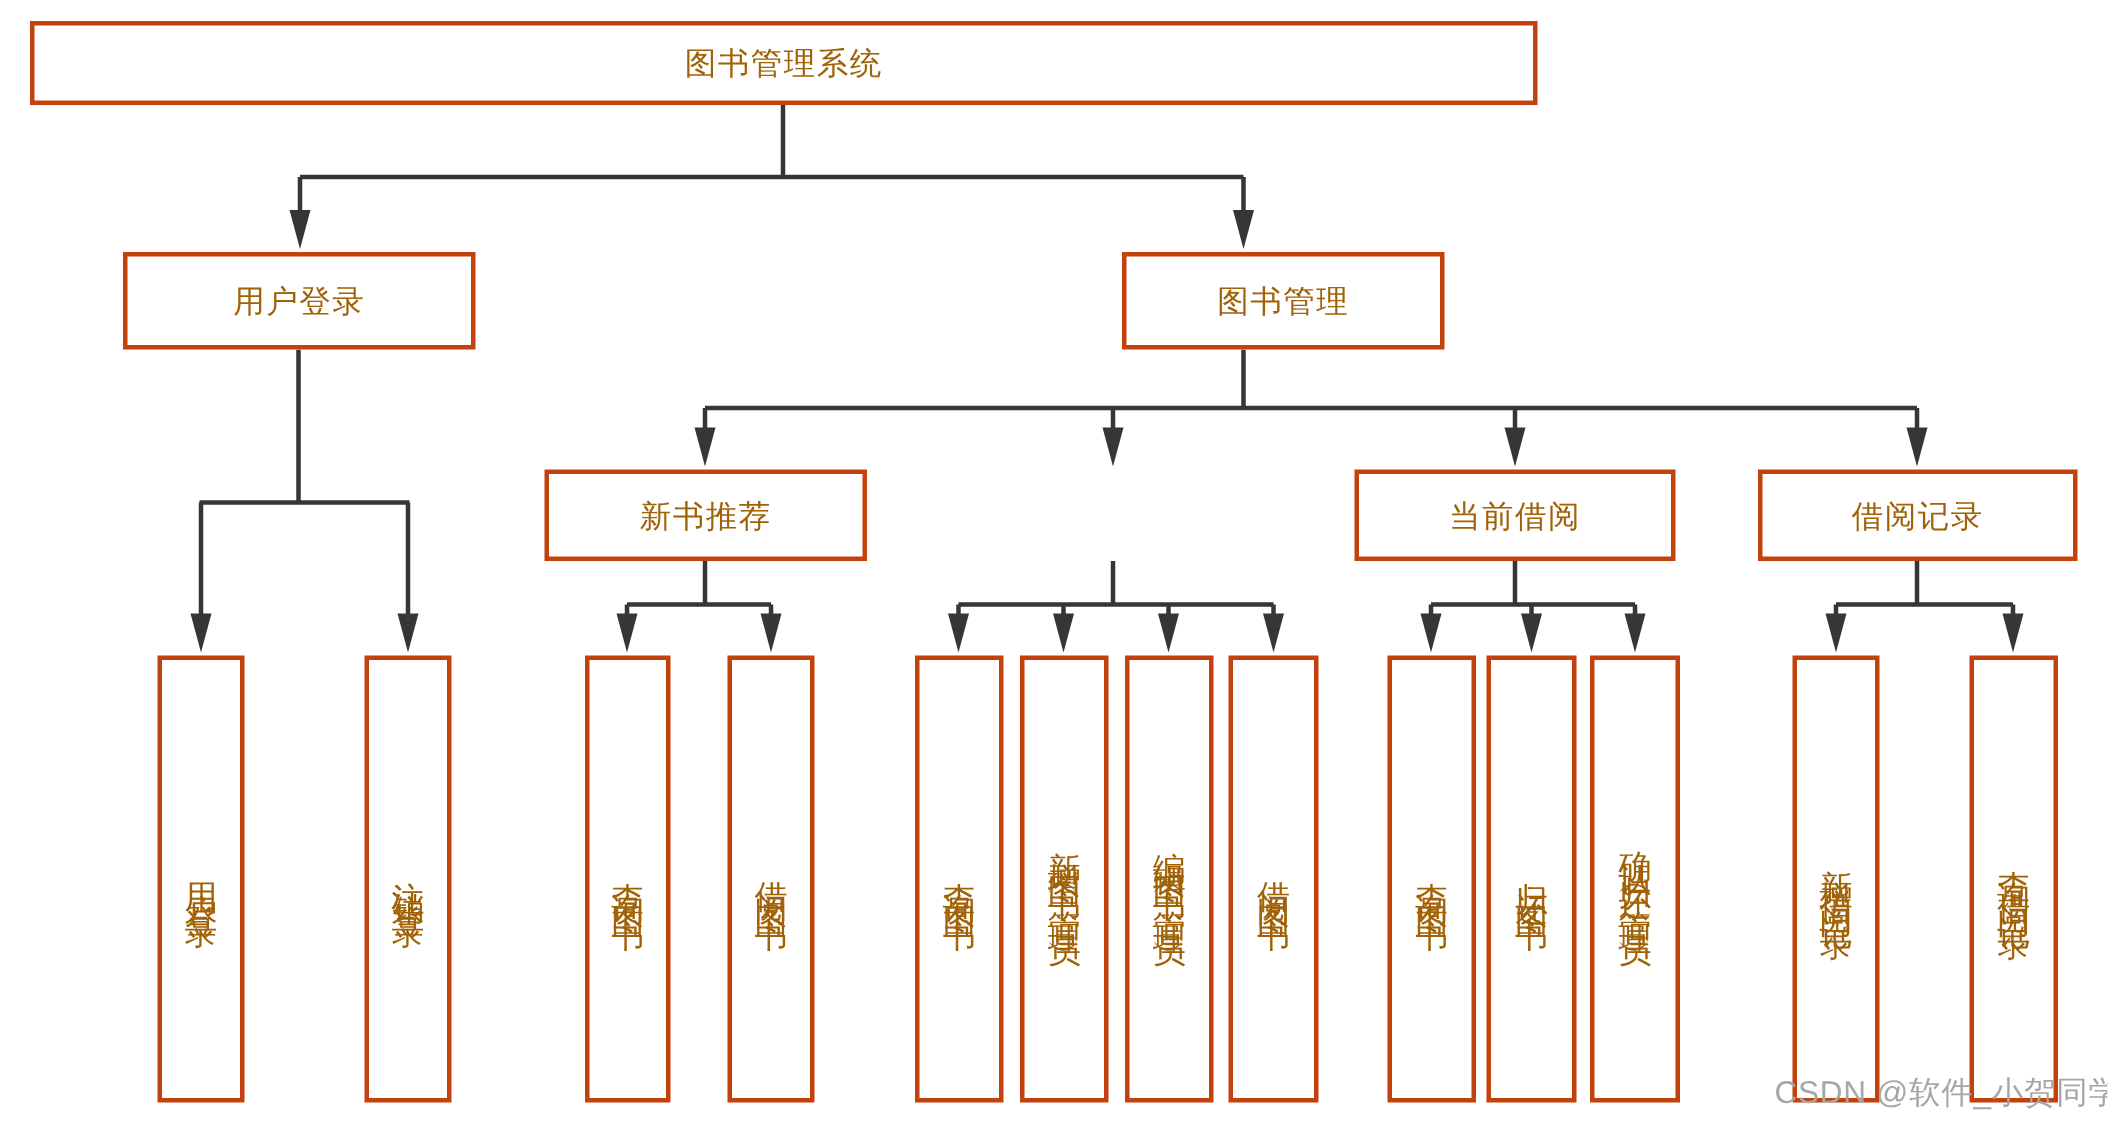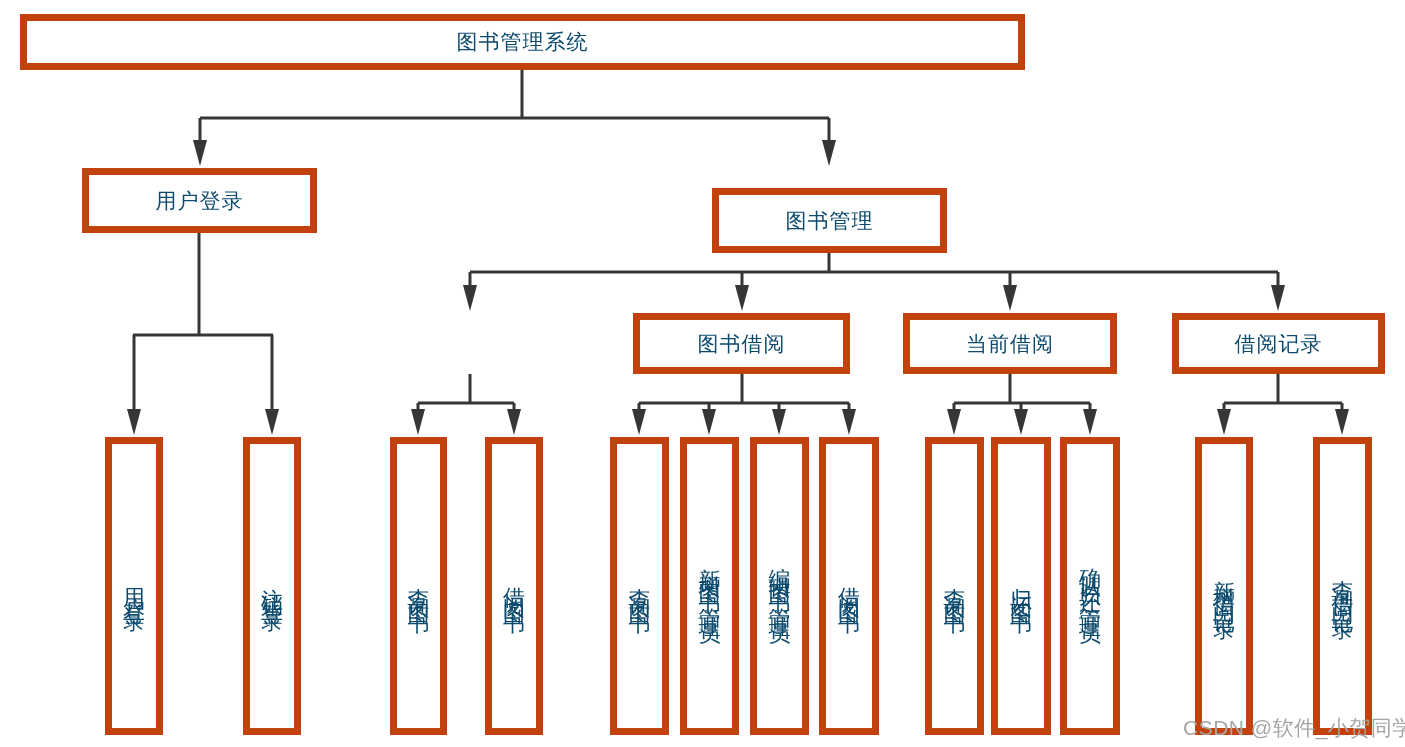--- a/index.html
+++ b/index.html
@@ -3,32 +3,32 @@
 <meta charset="utf-8">
 <style>
   html,body{margin:0;padding:0;background:#ffffff;}
   #stage{
     position:relative;width:1405px;height:747px;background:#ffffff;overflow:hidden;
     font-family:"Liberation Sans","DejaVu Sans",sans-serif;color:#333333;
   }
   #wires{position:absolute;left:0;top:0;z-index:1;}
   .node{
     position:absolute;box-sizing:border-box;background:#ffffff;
-    border:7px solid #c2410c;display:flex;align-items:center;justify-content:center;
-    z-index:2;color:#0c4a6e;
+    border:3px solid #c2410c;display:flex;align-items:center;justify-content:center;
+    z-index:2;color:#a16207;
   }
   .node.h{font-size:21px;letter-spacing:1px;}
   .node.v{
     writing-mode:vertical-rl;text-orientation:upright;
     font-size:22px;letter-spacing:8px;line-height:1;
   }
   
   #n-root        {left:20px;  top:14px;  width:1005px;height:56px;}
   #n-user-login  {left:82px;  top:168px; width:235px; height:65px;}
-  #n-book-mgmt   {left:712px; top:168px; width:235px; height:65px;margin-top:20px;}
+  #n-book-mgmt   {left:748px; top:168px; width:215px; height:65px;}
   #n-new-rec     {left:363px; top:313px; width:215px; height:61px;}
   #n-borrow      {left:633px; top:313px; width:217px; height:61px;}
   #n-current     {left:903px; top:313px; width:214px; height:61px;text-align:center;}
   #n-record      {left:1172px;top:313px; width:213px; height:61px;}
   
   .leaf{top:437px;height:298px;}
   #l-a1{left:105px; width:58px;}
   #l-a2{left:243px; width:58px;}
   #l-b1{left:390px; width:57px;}
   #l-b2{left:485px; width:58px;}
@@ -89,21 +89,21 @@
       <polygon points="1217,409 1231,409 1224,435"></polygon>
       <polygon points="1335,409 1349,409 1342,435"></polygon>
     </g>
   </svg>
 
   <div class="node h" id="n-root">图书管理系统</div>
 
   <div class="node h" id="n-user-login">用户登录</div>
   <div class="node h" id="n-book-mgmt">图书管理</div>
 
-  <div class="node h" id="n-borrow">图书借阅</div>
+  <div class="node h" id="n-new-rec">新书推荐</div>
   <div class="node h" id="n-current">当前借阅</div>
   <div class="node h" id="n-record">借阅记录</div>
 
   <div class="node v leaf" id="l-a1">用户登录</div>
   <div class="node v leaf" id="l-a2">注销登录</div>
   <div class="node v leaf" id="l-b1">查询图书</div>
   <div class="node v leaf" id="l-b2">借阅图书</div>
   <div class="node v leaf" id="l-c1">查询图书</div>
   <div class="node v leaf" id="l-c2">新增图书（管理员）</div>
   <div class="node v leaf" id="l-c3">编辑图书（管理员）</div>

